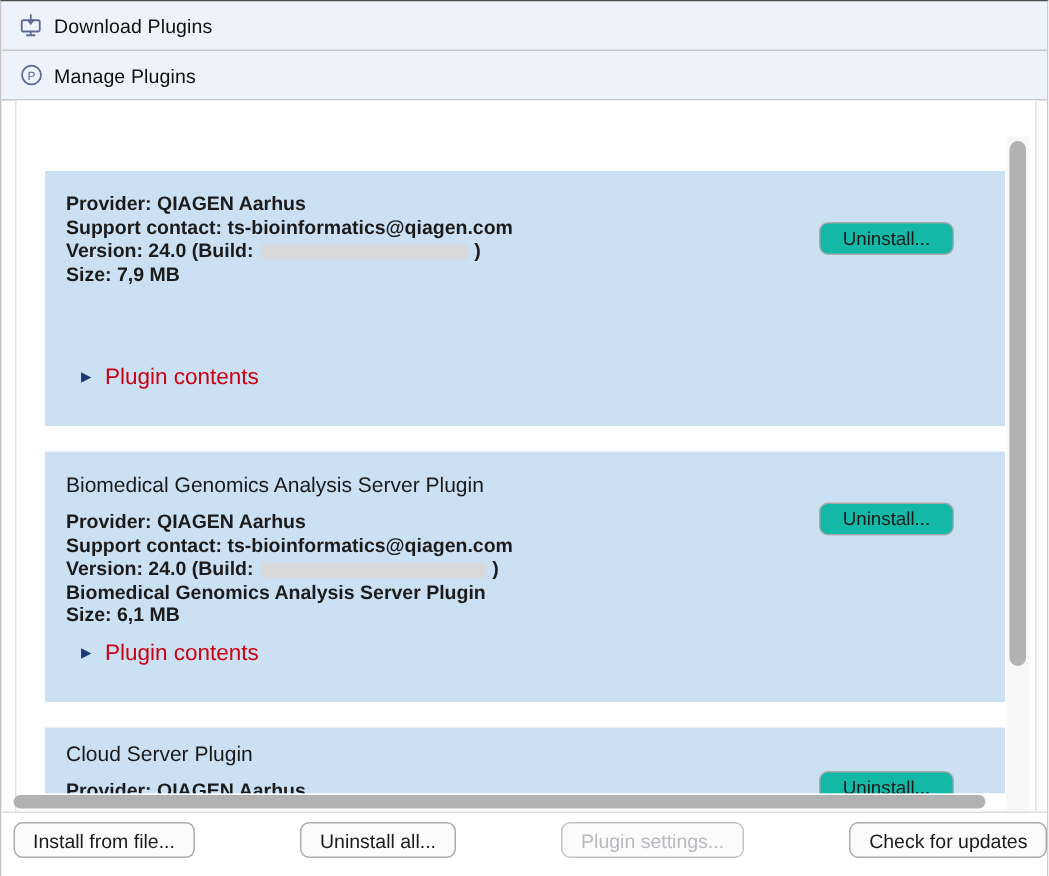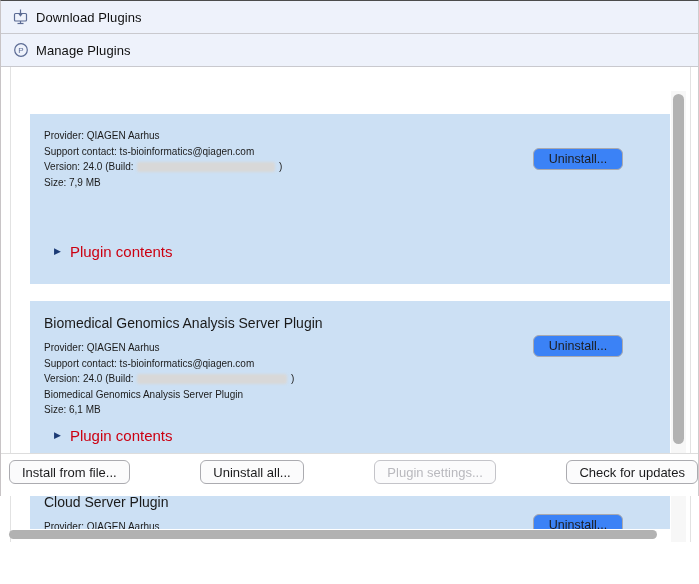--- a/index.html
+++ b/index.html
@@ -1,48 +1,48 @@
 <!DOCTYPE html>
 <html><head>
 <meta charset="utf-8">
 <style>
   * { margin:0; padding:0; box-sizing:border-box; }
   html,body { width:699px; height:584px; overflow:hidden; background:#fff;
               font-family:"Liberation Sans", sans-serif; }
-  .app { position:relative; width:699px; height:496px; background:#fff;
+  .app { position:relative; width:699px; height:584px; background:#fff;
          border-top:1px solid #4c4c4c; border-left:1px solid #c8c4c6; border-right:1px solid #cfcbcd; }
 
   
   .acc-header { position:relative; height:33px; background:#eef2fb;
                 border-bottom:1px solid #c9c9ce; display:flex; align-items:center;
                 padding-left:12px; cursor:default; }
   .acc-header .hicon { width:16px; height:16px; margin-right:7px; flex:0 0 auto; }
   .acc-label { font-size:13px; color:#101010; letter-spacing:0.1px; }
 
   
   .content { position:absolute; top:66px; left:9px; width:681px; height:475px;
              background:#fff; border-left:1px solid #e2e2e2; border-right:1px solid #e2e2e2; }
   .cards-clip { position:absolute; left:0; top:0; width:660px; height:462px; overflow:hidden; }
 
   .card { position:absolute; left:19px; width:640px; background:#cce0f4;
           padding:14px 14px 0 14px; }
   .card1 { top:47px;  height:170px; }
   .card2 { top:234px; height:167px; }
   .card3 { top:418px; height:44px; padding-top:9px; overflow:hidden; }
   .card .title { font-size:14px; color:#1a1a1a; margin-bottom:9px; }
-  .card .detail { font-size:10px; color:#1b1b1b; line-height:15.5px; }
+  .card .detail { font-size:13px; color:#1b1b1b; line-height:15.5px;font-weight:bold; }
   .redacted { display:inline-block; width:138px; height:10px; background:#d8d8d8;
               border-radius:2px; vertical-align:middle; filter:blur(1.2px); margin:0 1px; }
   .card2 .redacted { width:150px; }
   .contents-row { position:absolute; left:24px; bottom:24px; display:flex; align-items:center;
                   cursor:pointer; }
   .tri { font-size:9px; color:#1b3a75; margin-right:9px; line-height:1; }
   .contents-label { font-size:15px; color:#cc0011; }
-  .uninstall { position:absolute; left:503px; top:34px; width:90px; height:22px;
-               background:#3b82f6; border:1px solid #a9a9ae; border-radius:6px;
+  .uninstall { position:absolute; left:516px; top:34px; width:90px; height:22px;
+               background:#14b8a6; border:1px solid #a9a9ae; border-radius:6px;
                font-family:"Liberation Sans", sans-serif; font-size:12.5px; color:#1c1c1e;
                cursor:pointer; }
   .card3 .uninstall { top:29px; }
 
   
   .vtrack { position:absolute; top:24px; right:4px; width:15px; height:451px; background:#f7f7f7; }
   .vthumb { position:absolute; top:3px; left:2px; width:11px; height:350px;
             background:#b2b2b2; border-radius:6px; }
   .hthumb { position:absolute; left:8px; top:529px; width:648px; height:9px;
             background:#b2b2b2; border-radius:5px; }

